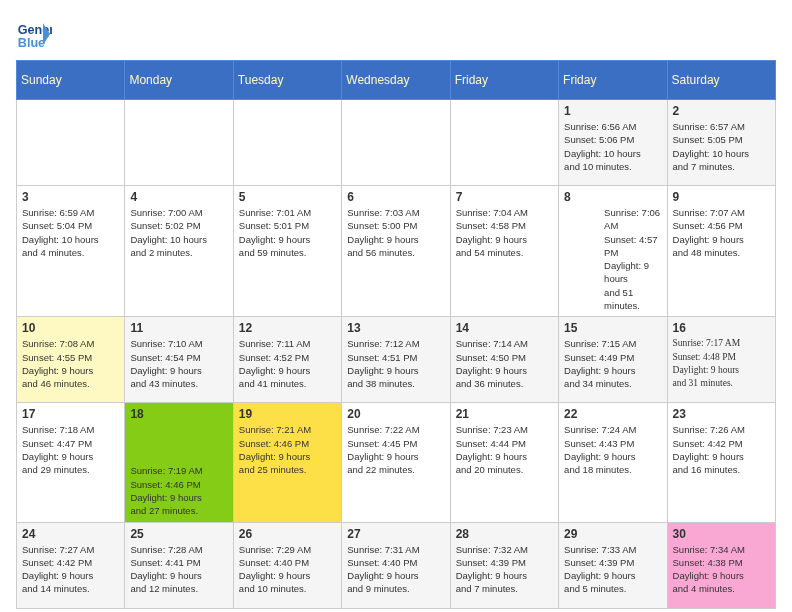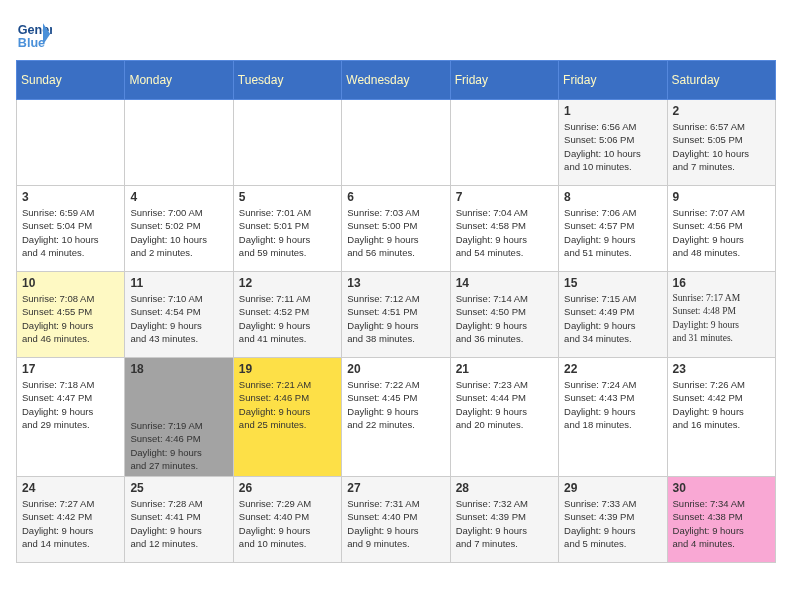--- a/index.html
+++ b/index.html
@@ -163,21 +163,21 @@
         </td>
         <td style="background: rgb(255, 255, 255);">
           <span class="day-number">7</span>
           <div class="day-info" style="white-space: pre-line;">Sunrise: 7:04 AM
 Sunset: 4:58 PM
 Daylight: 9 hours
 and 54 minutes.</div>
         </td>
         <td style="background: rgb(255, 255, 255);">
           <span class="day-number">8</span>
-          <div class="day-info" style="white-space: pre-line;">Sunrise: 7:06 AM
+          <div class="day-info" style="white-space: pre-line; margin-left: 40px;">Sunrise: 7:06 AM
 Sunset: 4:57 PM
 Daylight: 9 hours
 and 51 minutes.</div>
         </td>
         <td style="background: rgb(255, 255, 255);">
           <span class="day-number">9</span>
           <div class="day-info" style="white-space: pre-line;">Sunrise: 7:07 AM
 Sunset: 4:56 PM
 Daylight: 9 hours
 and 48 minutes.</div>
@@ -235,21 +235,21 @@
         </td>
       </tr>
       <tr>
         <td style="background: rgb(255, 255, 255);">
           <span class="day-number">17</span>
           <div class="day-info" style="white-space: pre-line;">Sunrise: 7:18 AM
 Sunset: 4:47 PM
 Daylight: 9 hours
 and 29 minutes.</div>
         </td>
-        <td style="background: #a3a3a3;">
+        <td style="background: #84cc16;">
           <span class="day-number">18</span>
           <div class="day-info" style="white-space: pre-line; margin-top: 43px;">Sunrise: 7:19 AM
 Sunset: 4:46 PM
 Daylight: 9 hours
 and 27 minutes.</div>
         </td>
         <td style="background: #fde047;">
           <span class="day-number">19</span>
           <div class="day-info" style="white-space: pre-line;">Sunrise: 7:21 AM
 Sunset: 4:46 PM

